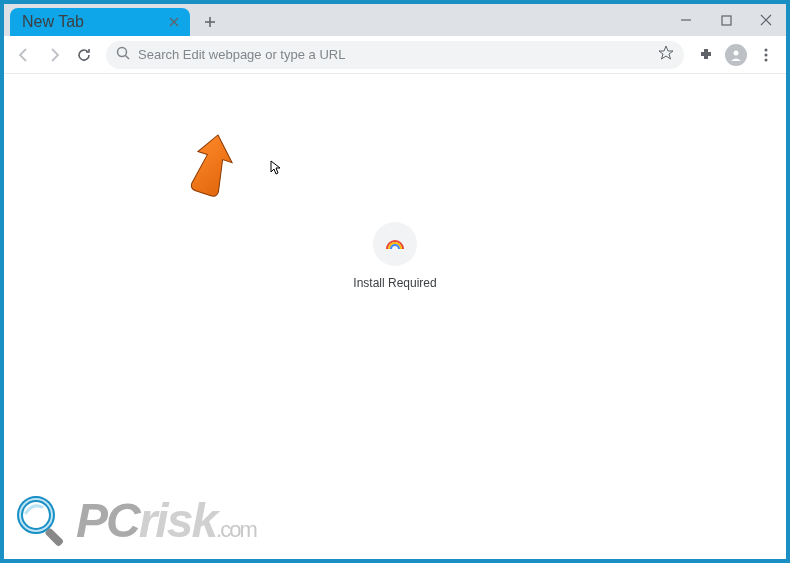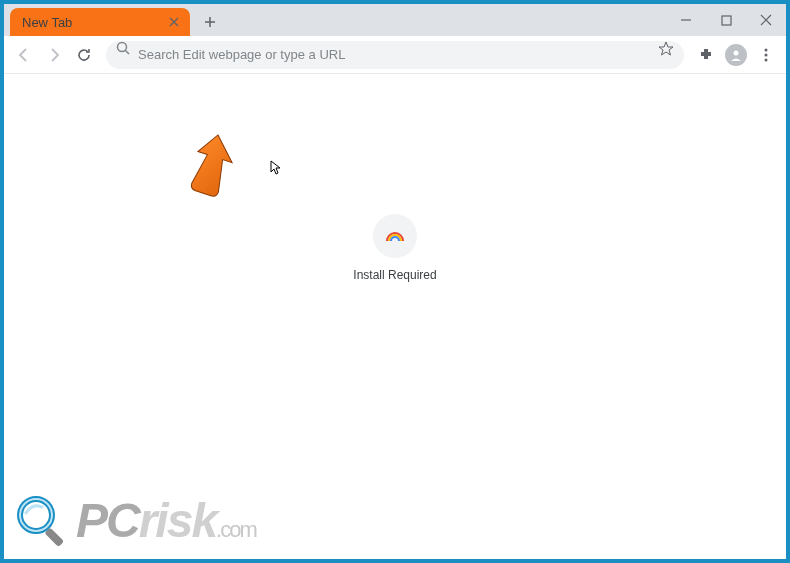--- a/index.html
+++ b/index.html
@@ -30,26 +30,26 @@
     .titlebar {
       height: 32px;
       background: #dee1e6;
       display: flex;
       align-items: flex-end;
       position: relative;
       padding-left: 6px;
     }
     .tab {
       height: 28px;
-      background: #f97316;
+      background: #0ea5e9;
       border-radius: 8px 8px 0 0;
       display: flex;
       align-items: center;
       padding: 0 8px 0 12px;
-      font-size: 13px;
+      font-size: 16px;
       color: #3c4043;
       min-width: 180px;
       position: relative;
     }
     .tab-close {
       margin-left: auto;
       color: #5f6368;
       font-size: 14px;
       width: 16px;
       height: 16px;
@@ -107,20 +107,21 @@
       cursor: pointer;
       border-radius: 50%;
     }
     .nav-btn.disabled { color: #bdc1c6; cursor: default; }
     .omnibox {
       flex: 1;
       height: 28px;
       background: #f1f3f4;
       border-radius: 14px;
       display: flex;
+      align-items: center;
       padding: 0 10px;
       margin: 0 6px;
       font-size: 13px;
       color: #80868b;
       gap: 8px;
     }
     .omnibox-input {
       flex: 1;
       border: none;
       background: transparent;
@@ -154,21 +155,21 @@
       justify-content: center;
     }
     
     .content {
       flex: 1;
       background: #fff;
       position: relative;
     }
     .shortcuts {
       position: absolute;
-      top: 140px;
+      top: 148px;
       left: 50%;
       transform: translateX(-50%);
       display: flex;
       gap: 42px;
     }
     .shortcut {
       display: flex;
       flex-direction: column;
       align-items: center;
       width: 90px;

